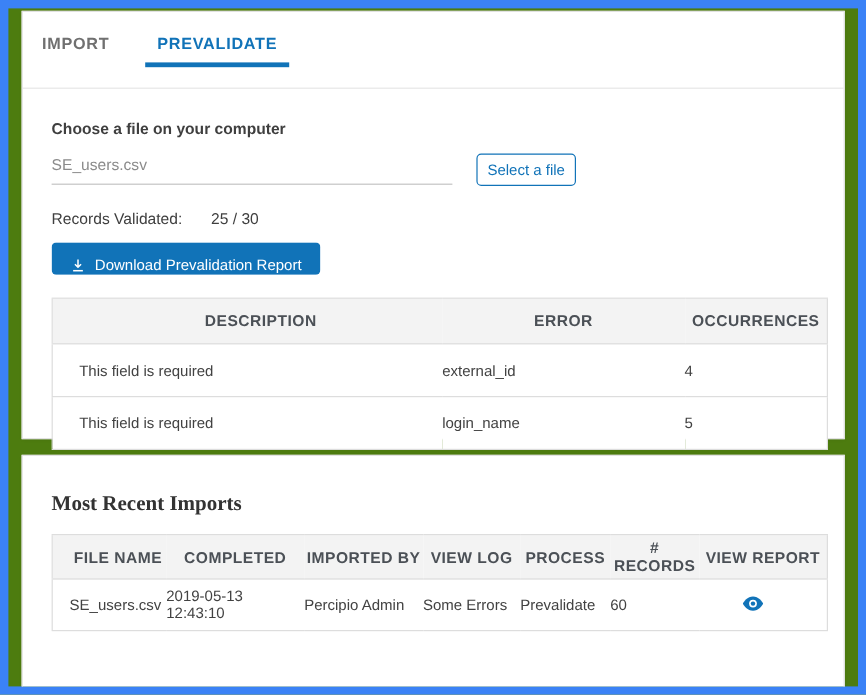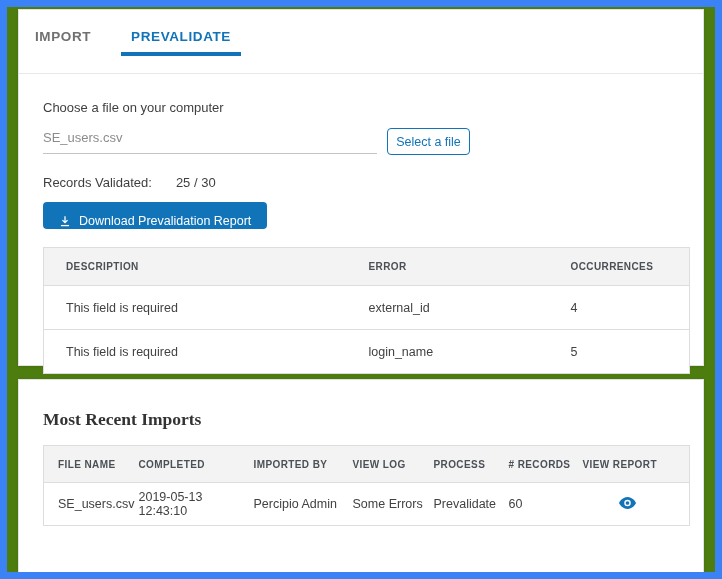--- a/index.html
+++ b/index.html
@@ -42,20 +42,21 @@
     color: #1173b8;
     border-bottom-color: #1173b8;
   }
 
   
   .content { padding: 0 13px 0 24px; }
   .choose-label {
     margin-top: 26px;
     font-size: 13px;
     color: #3f3f3f;
+    font-weight: bold;
   }
   .file-row { display: flex; align-items: flex-start; margin-top: 13px; }
   .file-input {
     width: 334px;
     border: none;
     border-bottom: 1px solid #c4c4c4;
     font-family: "Liberation Sans", sans-serif;
     font-size: 13px;
     color: #8b8b8b;
     padding: 2px 0 8px 0;
@@ -64,21 +65,21 @@
   }
   .btn {
     height: 27px;
     border-radius: 4px;
     font-family: "Liberation Sans", sans-serif;
     font-size: 12.5px;
     cursor: pointer;
     border: 1px solid transparent;
   }
   .btn-outline {
-    margin-left: 10px;
+    margin-left: 20px;
     width: 83px;
     background: #ffffff;
     border: 1px solid #1173b8;
     color: #1173b8;
   }
   .btn-disabled {
     margin-left: 13px;
     width: 116px;
     background: #ededed;
     border: 1px solid #ededed;
@@ -107,25 +108,26 @@
   table {
     border-collapse: collapse;
     table-layout: fixed;
     width: 100%;
     margin-top: 15px;
   }
   table, th, td { border: 1px solid #dddddd; }
   th, td { border-left: none; border-right: none; text-align: left; }
   th {
     background: #f3f3f3;
-    font-size: 10px;
+    font-size: 13px;
     letter-spacing: 0.4px;
     color: #4b5056;
     height: 38px;
     font-weight: bold;
+    text-align: center;
   }
   td {
     font-size: 12.5px;
     color: #424242;
     height: 44px;
     background: #ffffff;
   }
   .pad { padding-left: 22px; }
   .pad2 { padding-left: 14px; }
 

